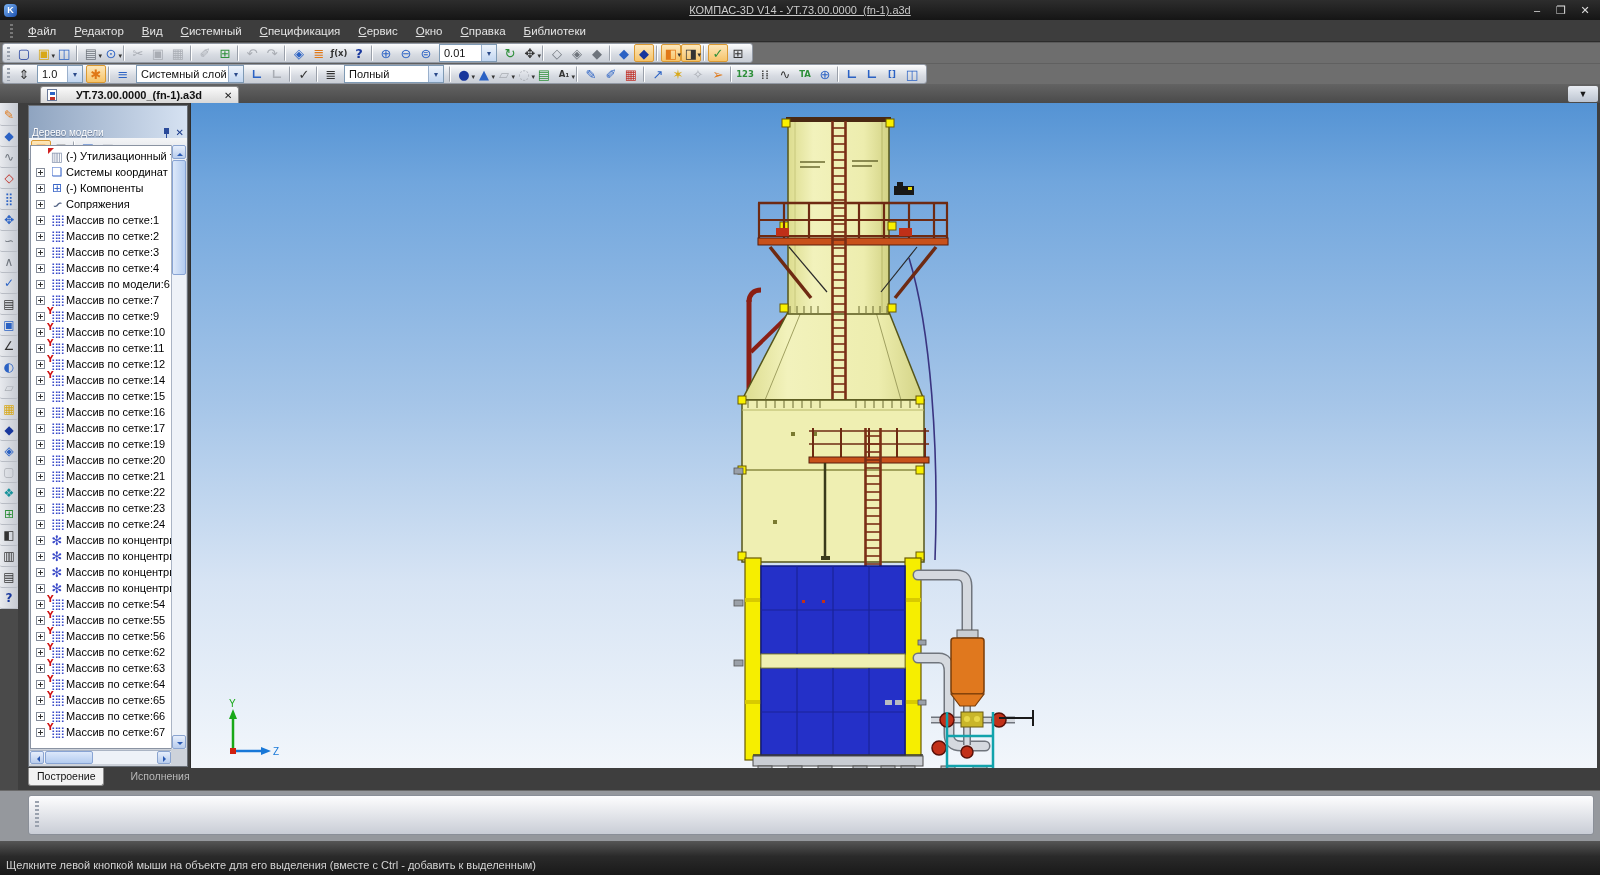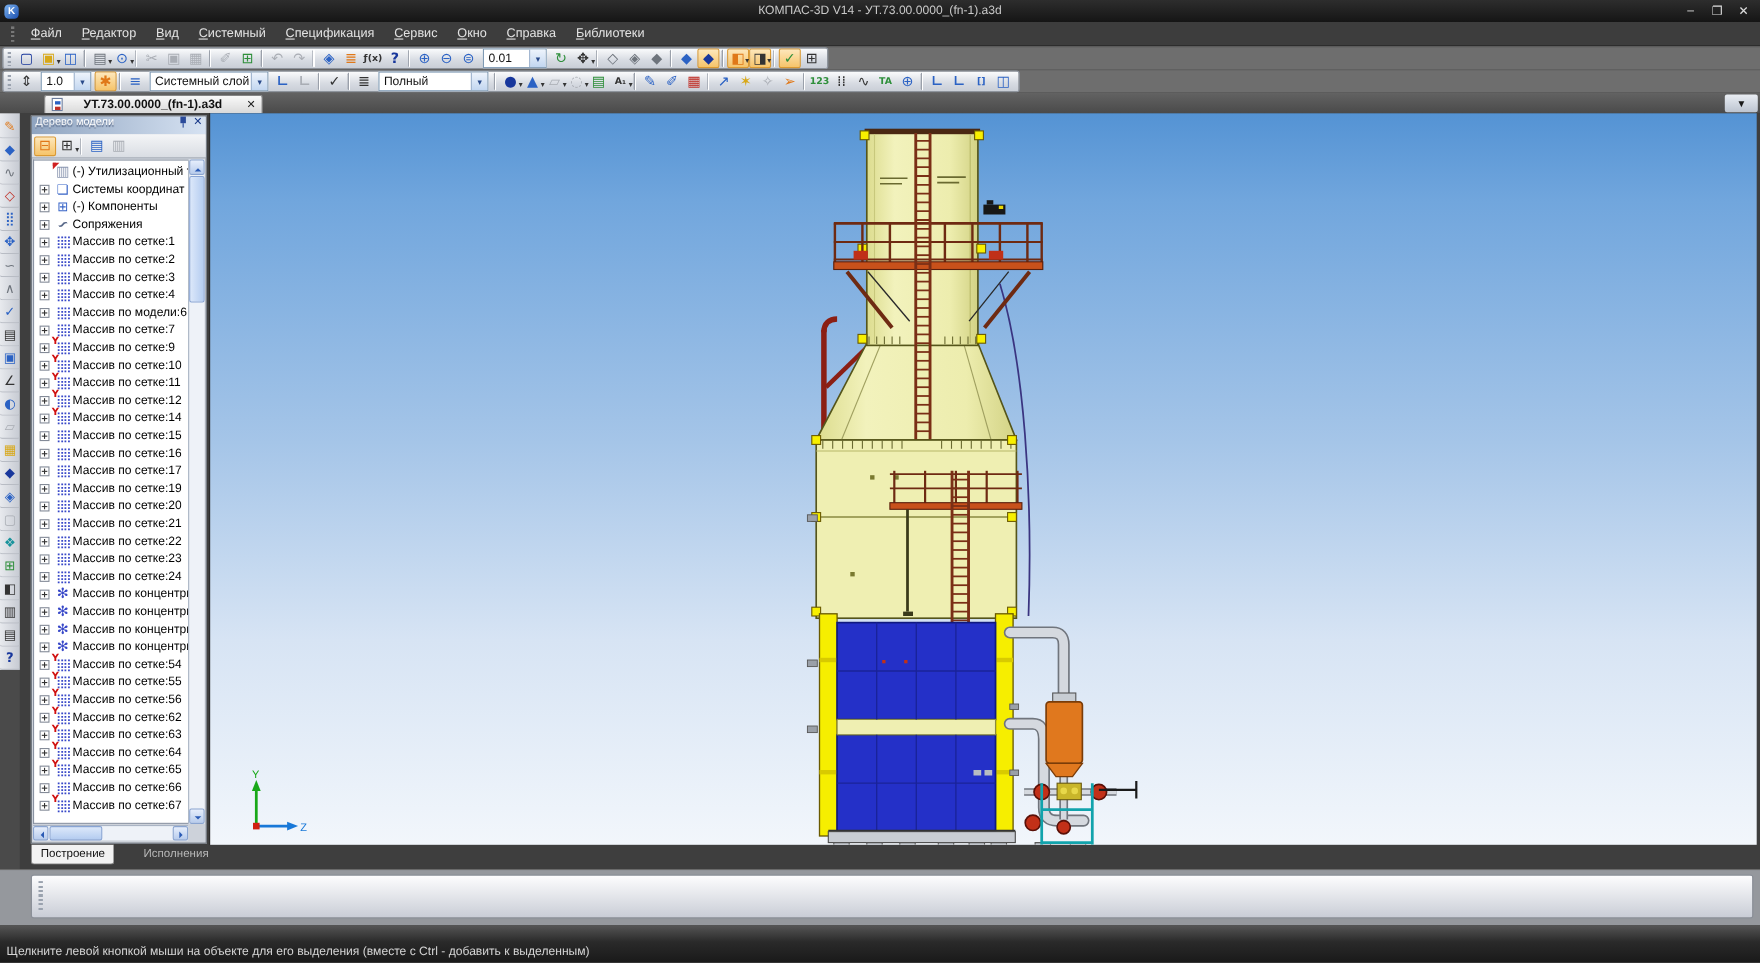--- a/index.html
+++ b/index.html
@@ -5,21 +5,21 @@
   html,body{margin:0;padding:0;width:1600px;height:875px;overflow:hidden;
     font-family:"Liberation Sans","DejaVu Sans",sans-serif;background:#3e3e3e;position:relative;}
   *{box-sizing:border-box;}
 
   
   #titlebar{position:absolute;left:0;top:0;right:0;height:20px;
     background:linear-gradient(#2d2d2d,#151515);display:flex;align-items:center;color:#cfcfcf;}
   #titlebar .logo{width:13px;height:13px;margin:0 4px;border-radius:4px;
     background:linear-gradient(135deg,#7db4f2,#1a4fae);color:#fff;font-size:9px;font-weight:bold;
     display:flex;align-items:center;justify-content:center;}
-  #titlebar .title{position:absolute;left:0;right:0;text-align:center;font-size:11px;color:#c9c9c9;}
+  #titlebar .title{position:absolute;left:0;right:0;text-align:center;font-size:11px;color:#c9c9c9;text-decoration:underline;}
   #titlebar .winbtns{margin-left:auto;display:flex;align-items:center;gap:10px;padding-right:8px;z-index:2;}
   #titlebar .winbtn{font-size:11px;color:#dcdcdc;width:14px;text-align:center;cursor:default;}
 
   
   #menubar{position:absolute;left:0;top:20px;right:0;height:22px;background:#3d3d3d;
     display:flex;align-items:center;padding-left:10px;border-bottom:1px solid #2c2c2c;}
   #menubar::before{content:"";width:3px;height:14px;margin-right:6px;
     background:repeating-linear-gradient(#777 0 2px,transparent 2px 4px);}
   .mitem{display:inline-block;color:#e3e3e3;font-size:11.5px;padding:3px 9px;}
   .mitem::first-letter{text-decoration:underline;}
@@ -68,21 +68,21 @@
 
   
   #leftstrip{position:absolute;left:0;top:0;width:18px;bottom:0;background:#4a4a4a;}
   #leftstrip .inner{background:linear-gradient(90deg,#e8eaee,#c6cad2);padding-top:2px;}
   .lbtn{width:18px;height:21px;display:flex;align-items:center;justify-content:center;border-bottom:1px solid #b8bcc4;}
   .lbtn i{font-style:normal;font-size:12px;line-height:1;font-family:"DejaVu Sans",sans-serif;}
 
   
   #treepanel{position:absolute;left:28px;top:2px;width:160px;height:662px;background:#cdd2da;
     border:1px solid #6a7078;}
-  .tp-head{height:16px;background:linear-gradient(90deg,#8fa4c0,#d6e2f2);display:flex;align-items:flex-start;
+  .tp-head{height:32px;background:linear-gradient(90deg,#8fa4c0,#d6e2f2);display:flex;align-items:flex-end;
     padding:0 3px;color:#fff;font-size:10px;}
   .tp-head .t{flex:1;overflow:hidden;white-space:nowrap;text-shadow:0 1px 1px #5a6a88;}
   .tp-pin{width:10px;height:10px;position:relative;margin-right:5px;}
   .tp-pin::before{content:"";position:absolute;left:3px;top:0;width:5px;height:6px;background:#2a4a9a;}
   .tp-pin::after{content:"";position:absolute;left:5px;top:6px;width:1px;height:4px;background:#2a4a9a;}
   .tp-x{color:#1a3a8a;font-size:10px;font-weight:bold;}
   .tp-tools{height:22px;background:linear-gradient(#f4f5f7,#d9dde3);border-bottom:1px solid #a8aeb8;
     display:flex;align-items:center;padding:0 2px;}
   .tp-list{position:absolute;left:1px;right:16px;top:39px;bottom:17px;background:#fff;
     border:1px solid #8a93a2;border-right:none;overflow:hidden;padding-top:2px;}

